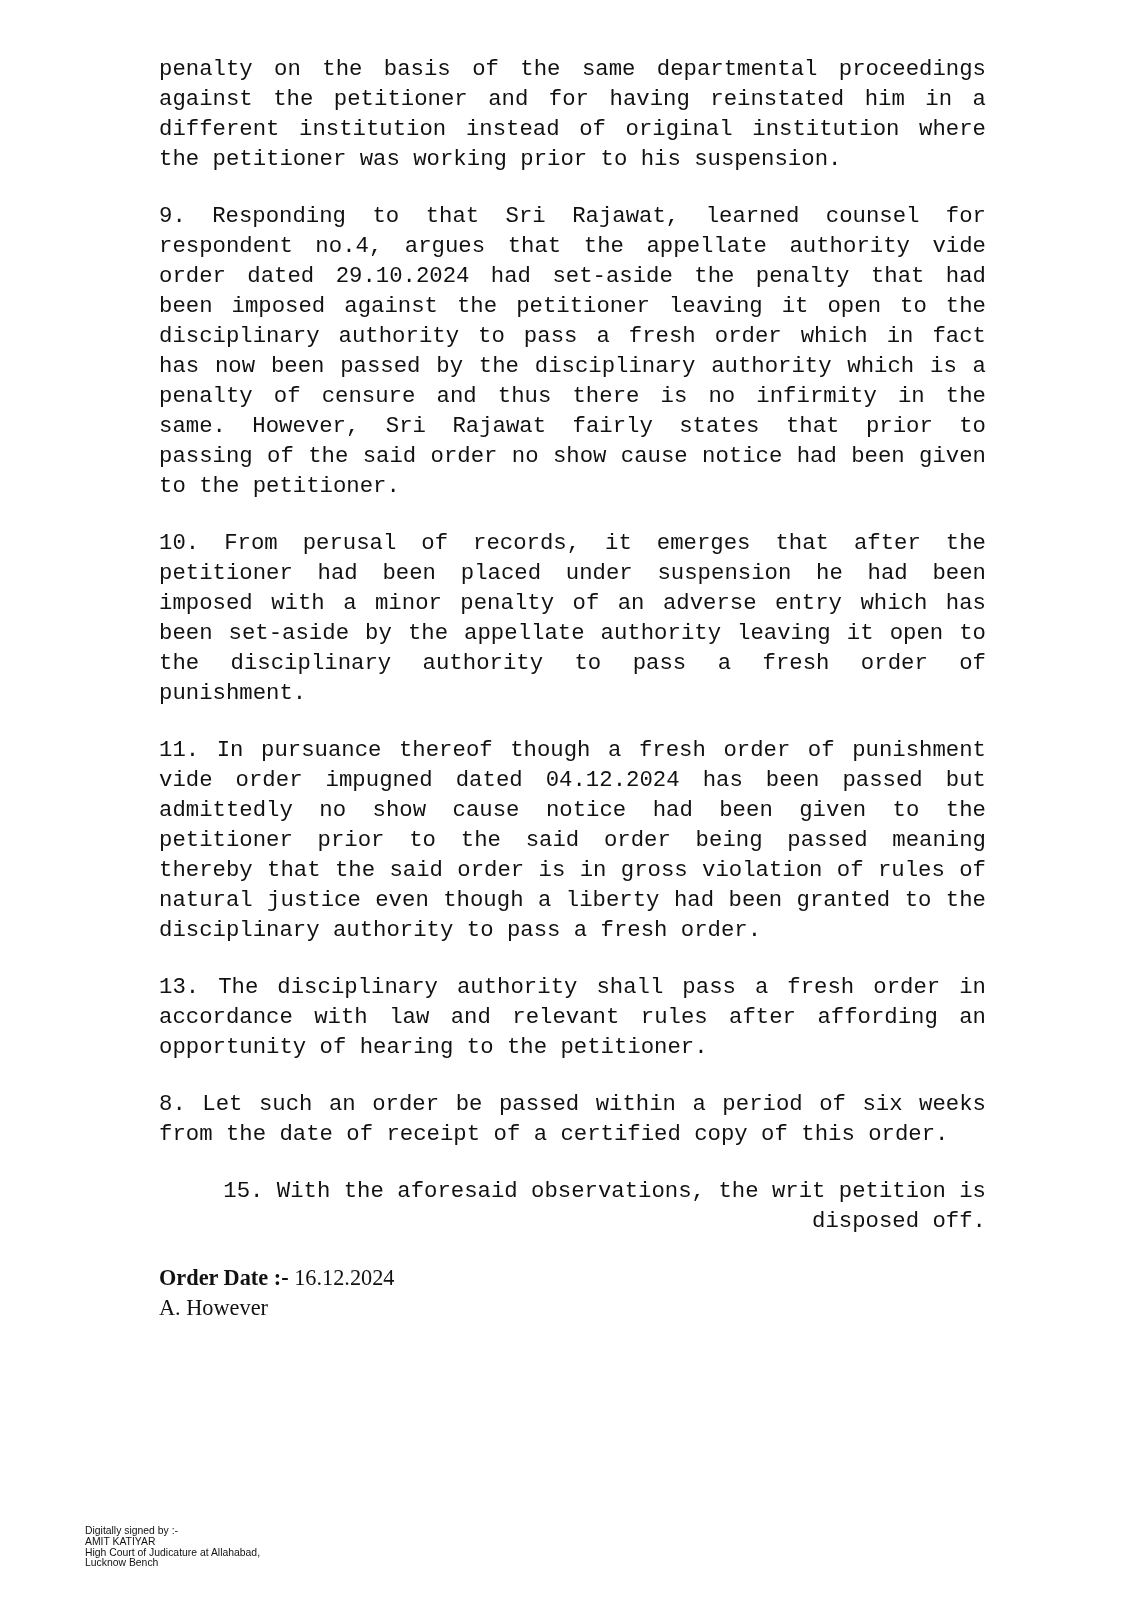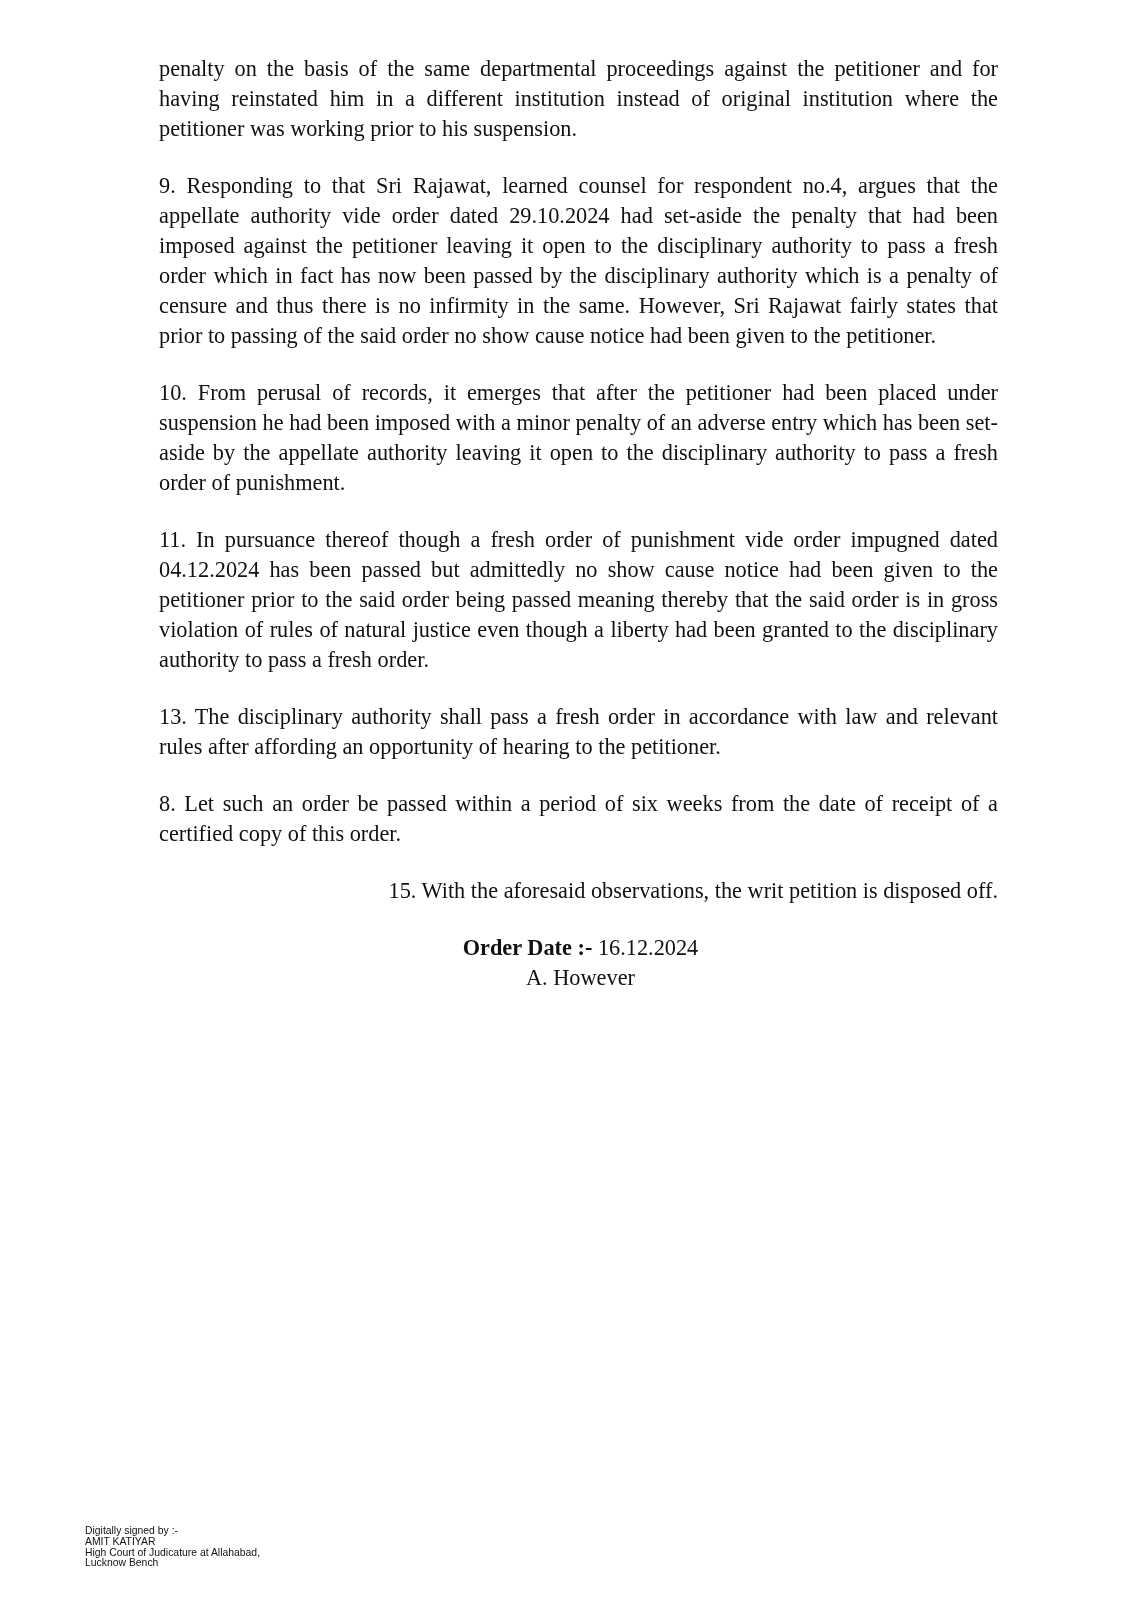--- a/index.html
+++ b/index.html
@@ -17,30 +17,30 @@
   .page-body {
     position: absolute;
     left: 159px;
     top: 54px;
     width: 843px;
     font-family: "Liberation Serif", "DejaVu Serif", serif;
     font-size: 22.3px;
     line-height: 30px;
   }
   .para {
-    margin: 0 4px 27px 0;
+    margin: 0 16px 27px 0;
     text-align: justify;
     text-justify: inter-word;
+    font-family: Liberation Mono, monospace;
   }
   .para-left {
     text-align: right;
   }
   .order-block {
     margin-top: 4px;
-    text-align: center;
   }
   .order-line {
     display: block;
   }
   .bold {
     font-weight: bold;
   }
   .signature {
     position: absolute;
     left: 61px;

